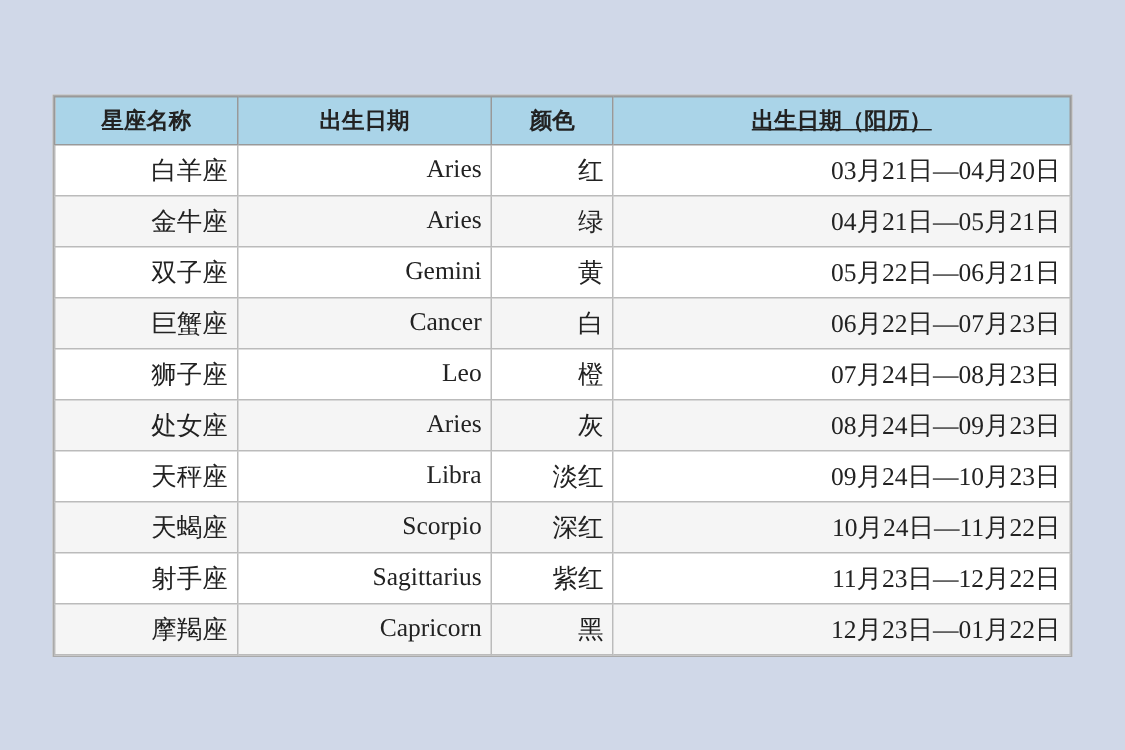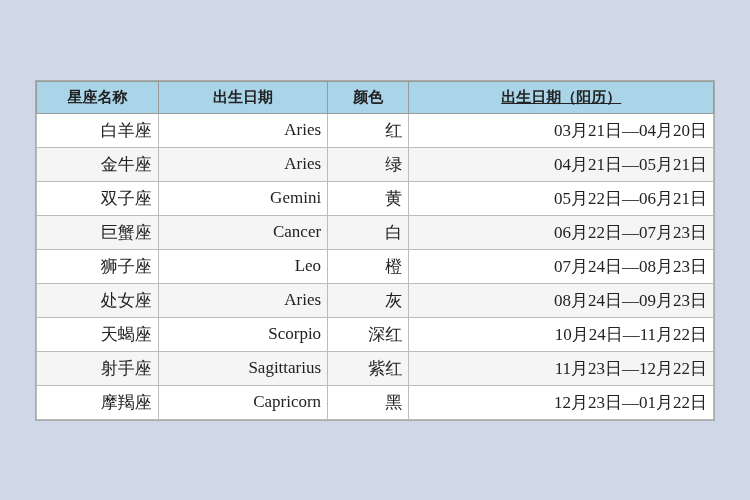--- a/index.html
+++ b/index.html
@@ -108,20 +108,26 @@
           <td>橙</td>
           <td>07月24日—08月23日</td>
         </tr>
         <tr>
           <td>处女座</td>
           <td>Aries</td>
           <td>灰</td>
           <td>08月24日—09月23日</td>
         </tr>
         <tr>
+          <td>天秤座</td>
+          <td>Libra</td>
+          <td>淡红</td>
+          <td>09月24日—10月23日</td>
+        </tr>
+        <tr>
           <td>天蝎座</td>
           <td>Scorpio</td>
           <td>深红</td>
           <td>10月24日—11月22日</td>
         </tr>
         <tr>
           <td>射手座</td>
           <td>Sagittarius</td>
           <td>紫红</td>
           <td>11月23日—12月22日</td>

